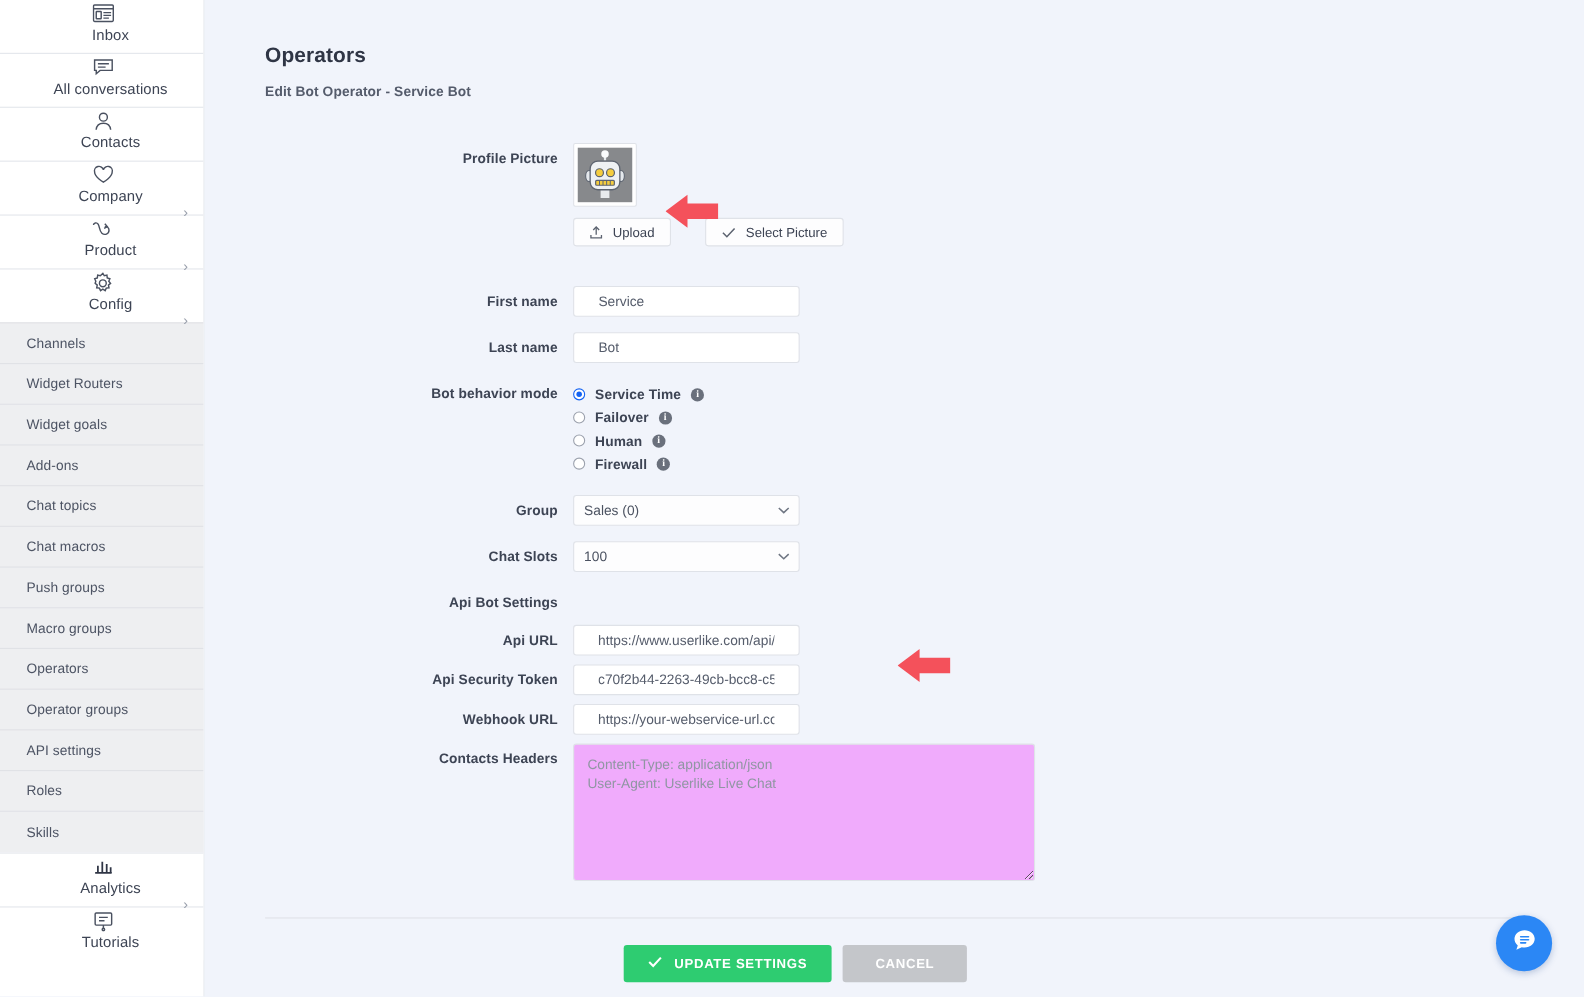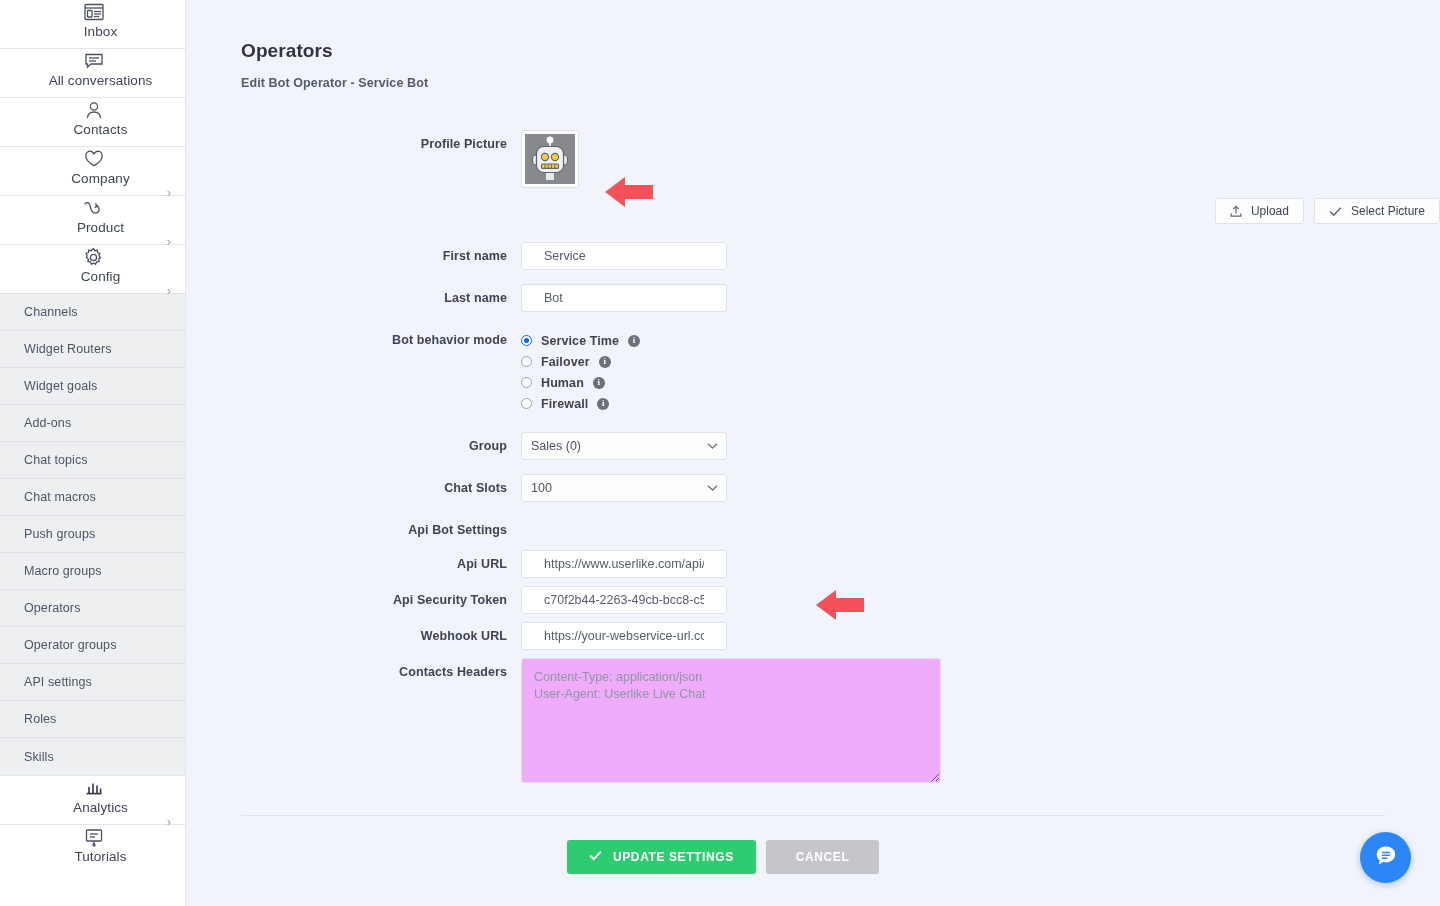--- a/index.html
+++ b/index.html
@@ -104,21 +104,21 @@
 
   .avatar {
     width: 58px; height: 58px;
     border: 1px solid #dfe2e8;
     background: #fff;
     padding: 3px;
     border-radius: 2px;
   }
   .avatar svg { display: block; }
 
-  .btn-group { display: flex; gap: 10px; margin-top: 10px; justify-content: flex-end; }
+  .btn-group { display: flex; gap: 31px; margin-top: 10px; }
   .btn-light {
     display: inline-flex; align-items: center; justify-content: center;
     gap: 9px;
     height: 26px;
     padding: 0 14px;
     background: #fdfdfe;
     border: 1px solid #dfe2e8;
     border-radius: 3px;
     font-size: 12px;
     color: #3d4454;
@@ -471,21 +471,21 @@
                 <svg width="13" height="11" viewBox="0 0 13 11" fill="none" stroke="#5c6370" stroke-width="1.4">
                   <path d="M1.2 5.6l3.6 3.6L11.8 1.8"></path>
                 </svg>
               </span>
               <span>Select Picture</span>
             </button>
           </div>
         </div>
       </div>
 
-      <div class="row" style="margin-top:18px;">
+      <div class="row" style="margin-top:36px;">
         <div class="row-label">First name</div>
         <div class="row-field">
           <input class="tf" type="text" value="Service" style="">
         </div>
       </div>
 
       <div class="row">
         <div class="row-label">Last name</div>
         <div class="row-field">
           <input class="tf" type="text" value="Bot" style="">

